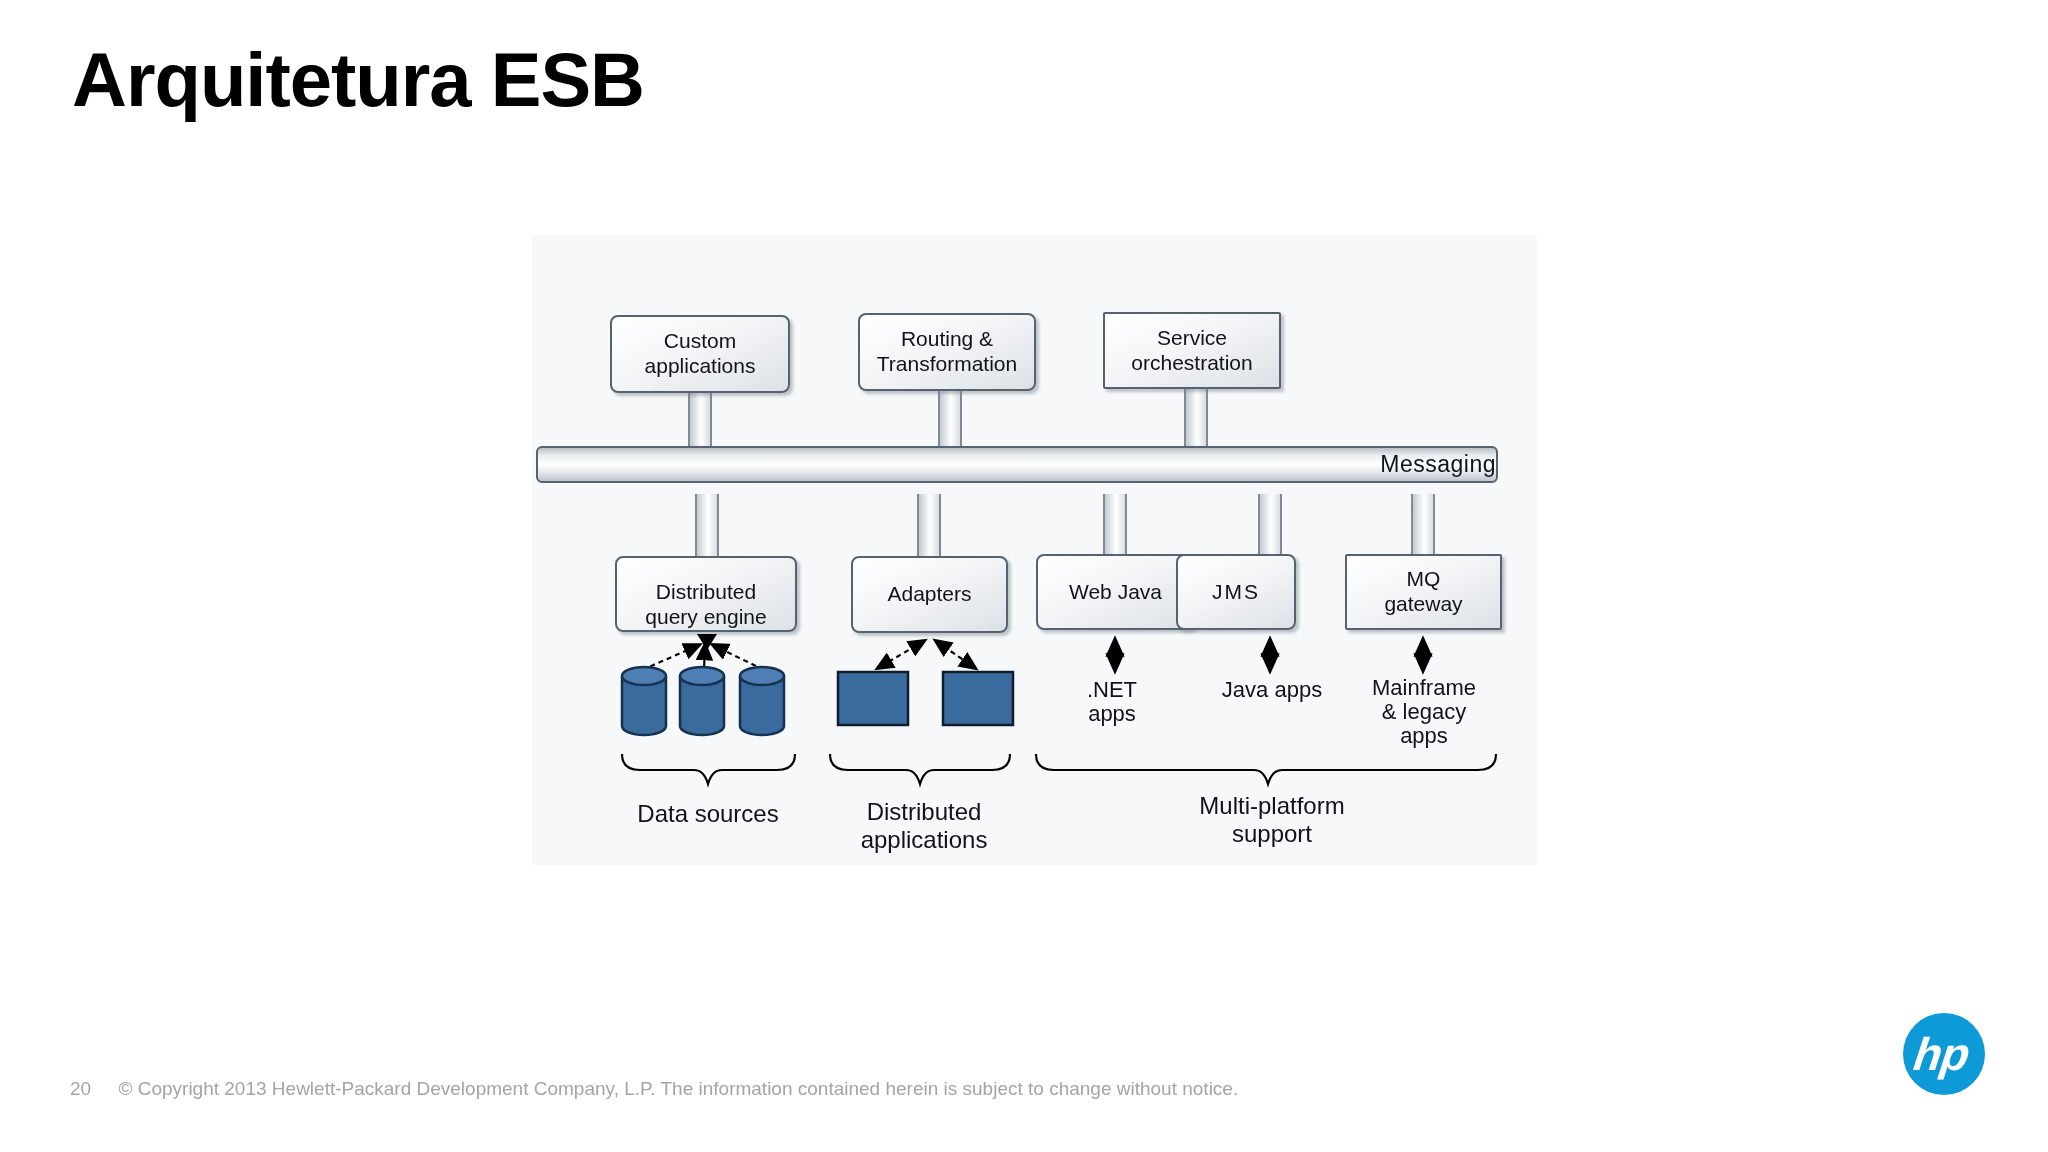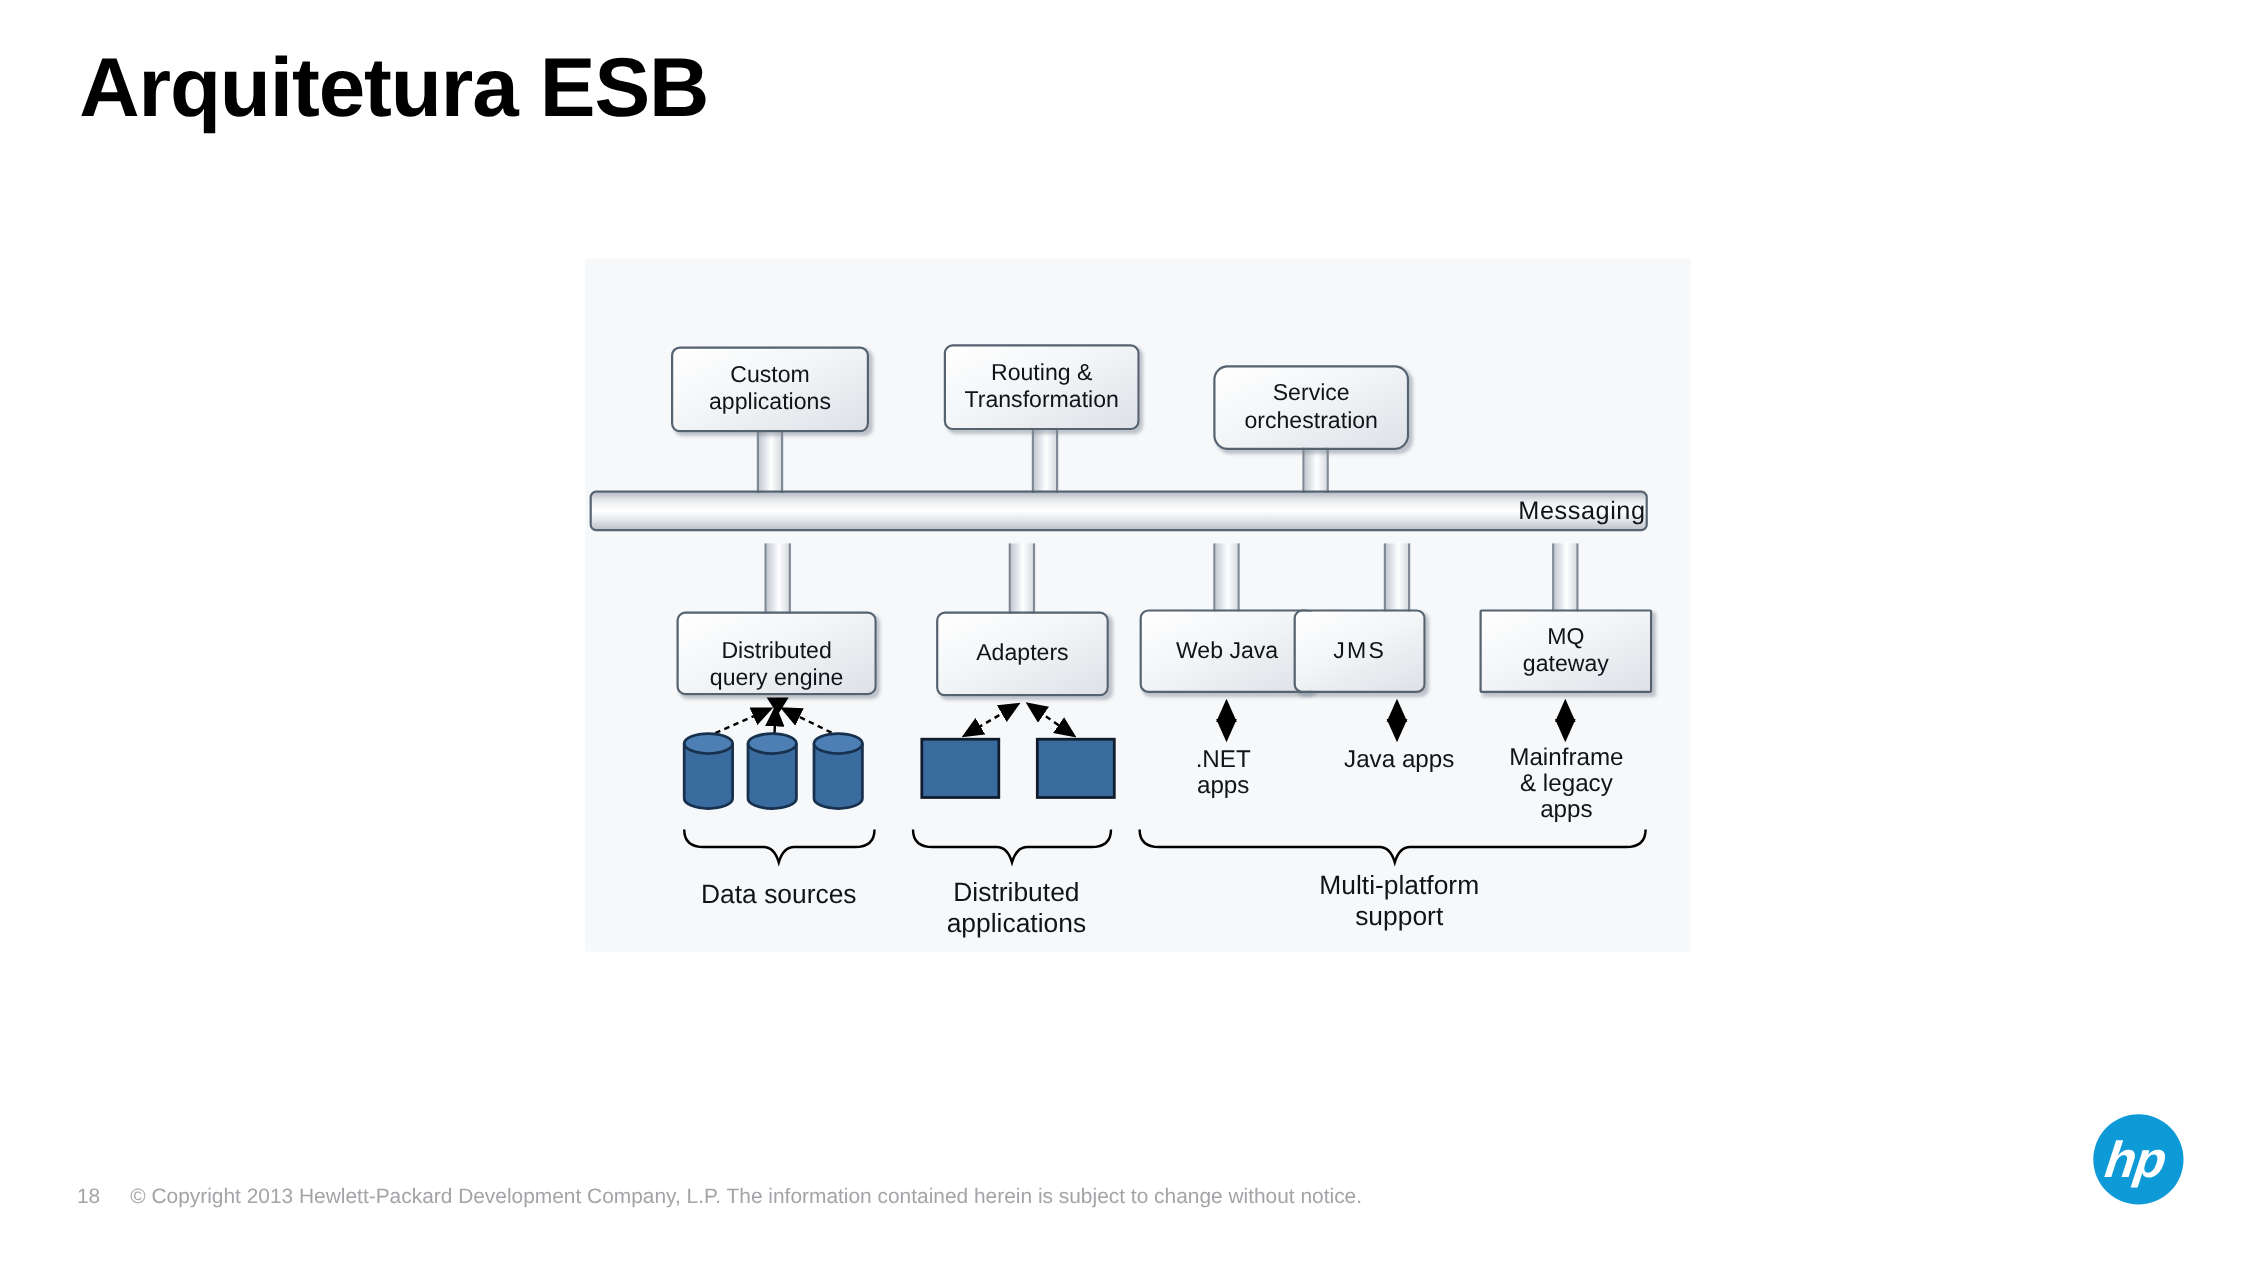--- a/index.html
+++ b/index.html
@@ -77,21 +77,21 @@
 <div class="stub" style="left:1411px;top:494px;height:62px;"></div>
 
 <div class="node" style="left:610px;top:315px;width:180px;height:78px;">
   <span class="node-label">Custom
 applications</span>
 </div>
 <div class="node" style="left:858px;top:313px;width:178px;height:78px;">
   <span class="node-label">Routing &amp;
 Transformation</span>
 </div>
-<div class="node square" style="left:1103px;top:332px;width:178px;height:77px;border-radius:13px;">
+<div class="node square" style="left:1103px;top:312px;width:178px;height:77px;">
   <span class="node-label">Service
 orchestration</span>
 </div>
 
 <div class="bus">
   <span class="bus-label">Messaging</span>
 </div>
 
 <div class="node" style="left:615px;top:556px;width:182px;height:76px;align-items:flex-end;">
   <span class="node-label">Distributed
@@ -169,19 +169,19 @@
   </g>
 
   <g stroke="#000" stroke-width="2.2" fill="none">
     <path d="M622,754 Q622,770 640,770 L694,770 Q704,770 708,784 Q712,770 722,770 L777,770 Q795,770 795,754"></path>
     <path d="M830,754 Q830,770 848,770 L906,770 Q916,770 920,784 Q924,770 934,770 L992,770 Q1010,770 1010,754"></path>
     <path d="M1036,754 Q1036,770 1054,770 L1254,770 Q1264,770 1268,784 Q1272,770 1282,770 L1478,770 Q1496,770 1496,754"></path>
   </g>
 </svg>
 
 <div class="footer">
-  <span class="pagenum">18</span>
+  <span class="pagenum">20</span>
   <span>© Copyright 2013 Hewlett-Packard Development Company, L.P.  The information contained herein is subject to change without notice.</span>
 </div>
 
 <div class="hp-logo">
   <span class="hp-text">hp</span>
 </div>
 
 </body></html>

